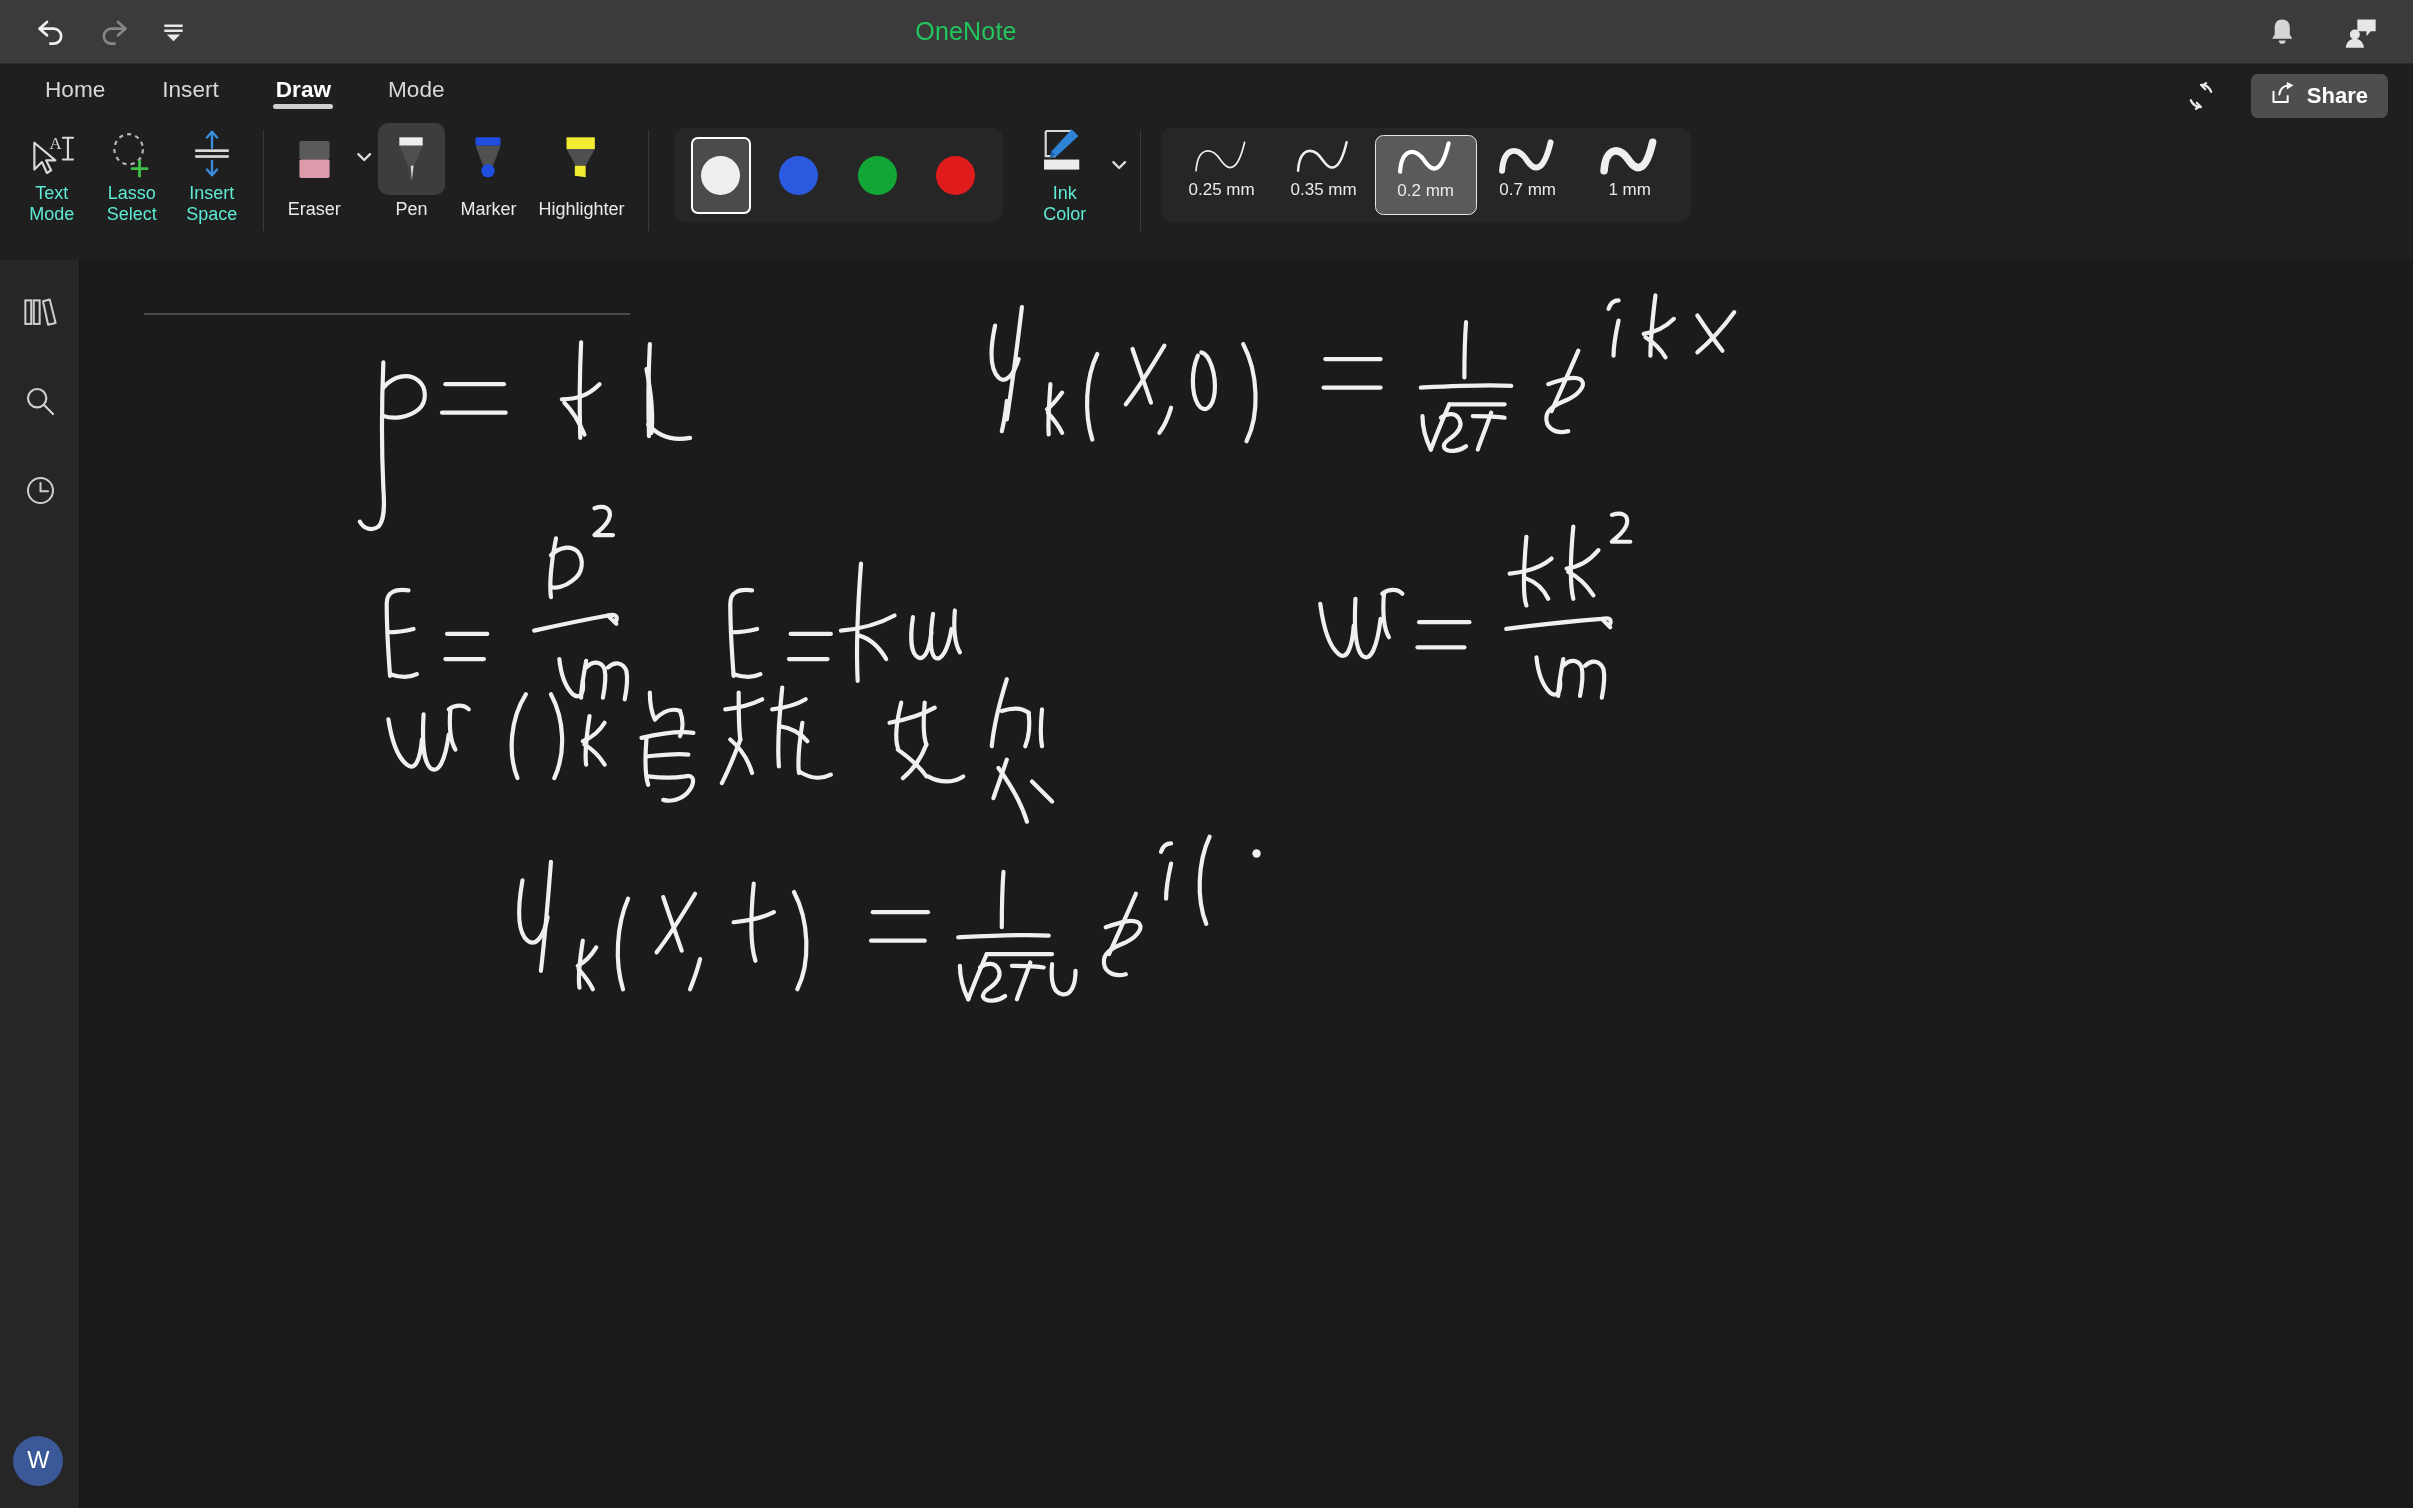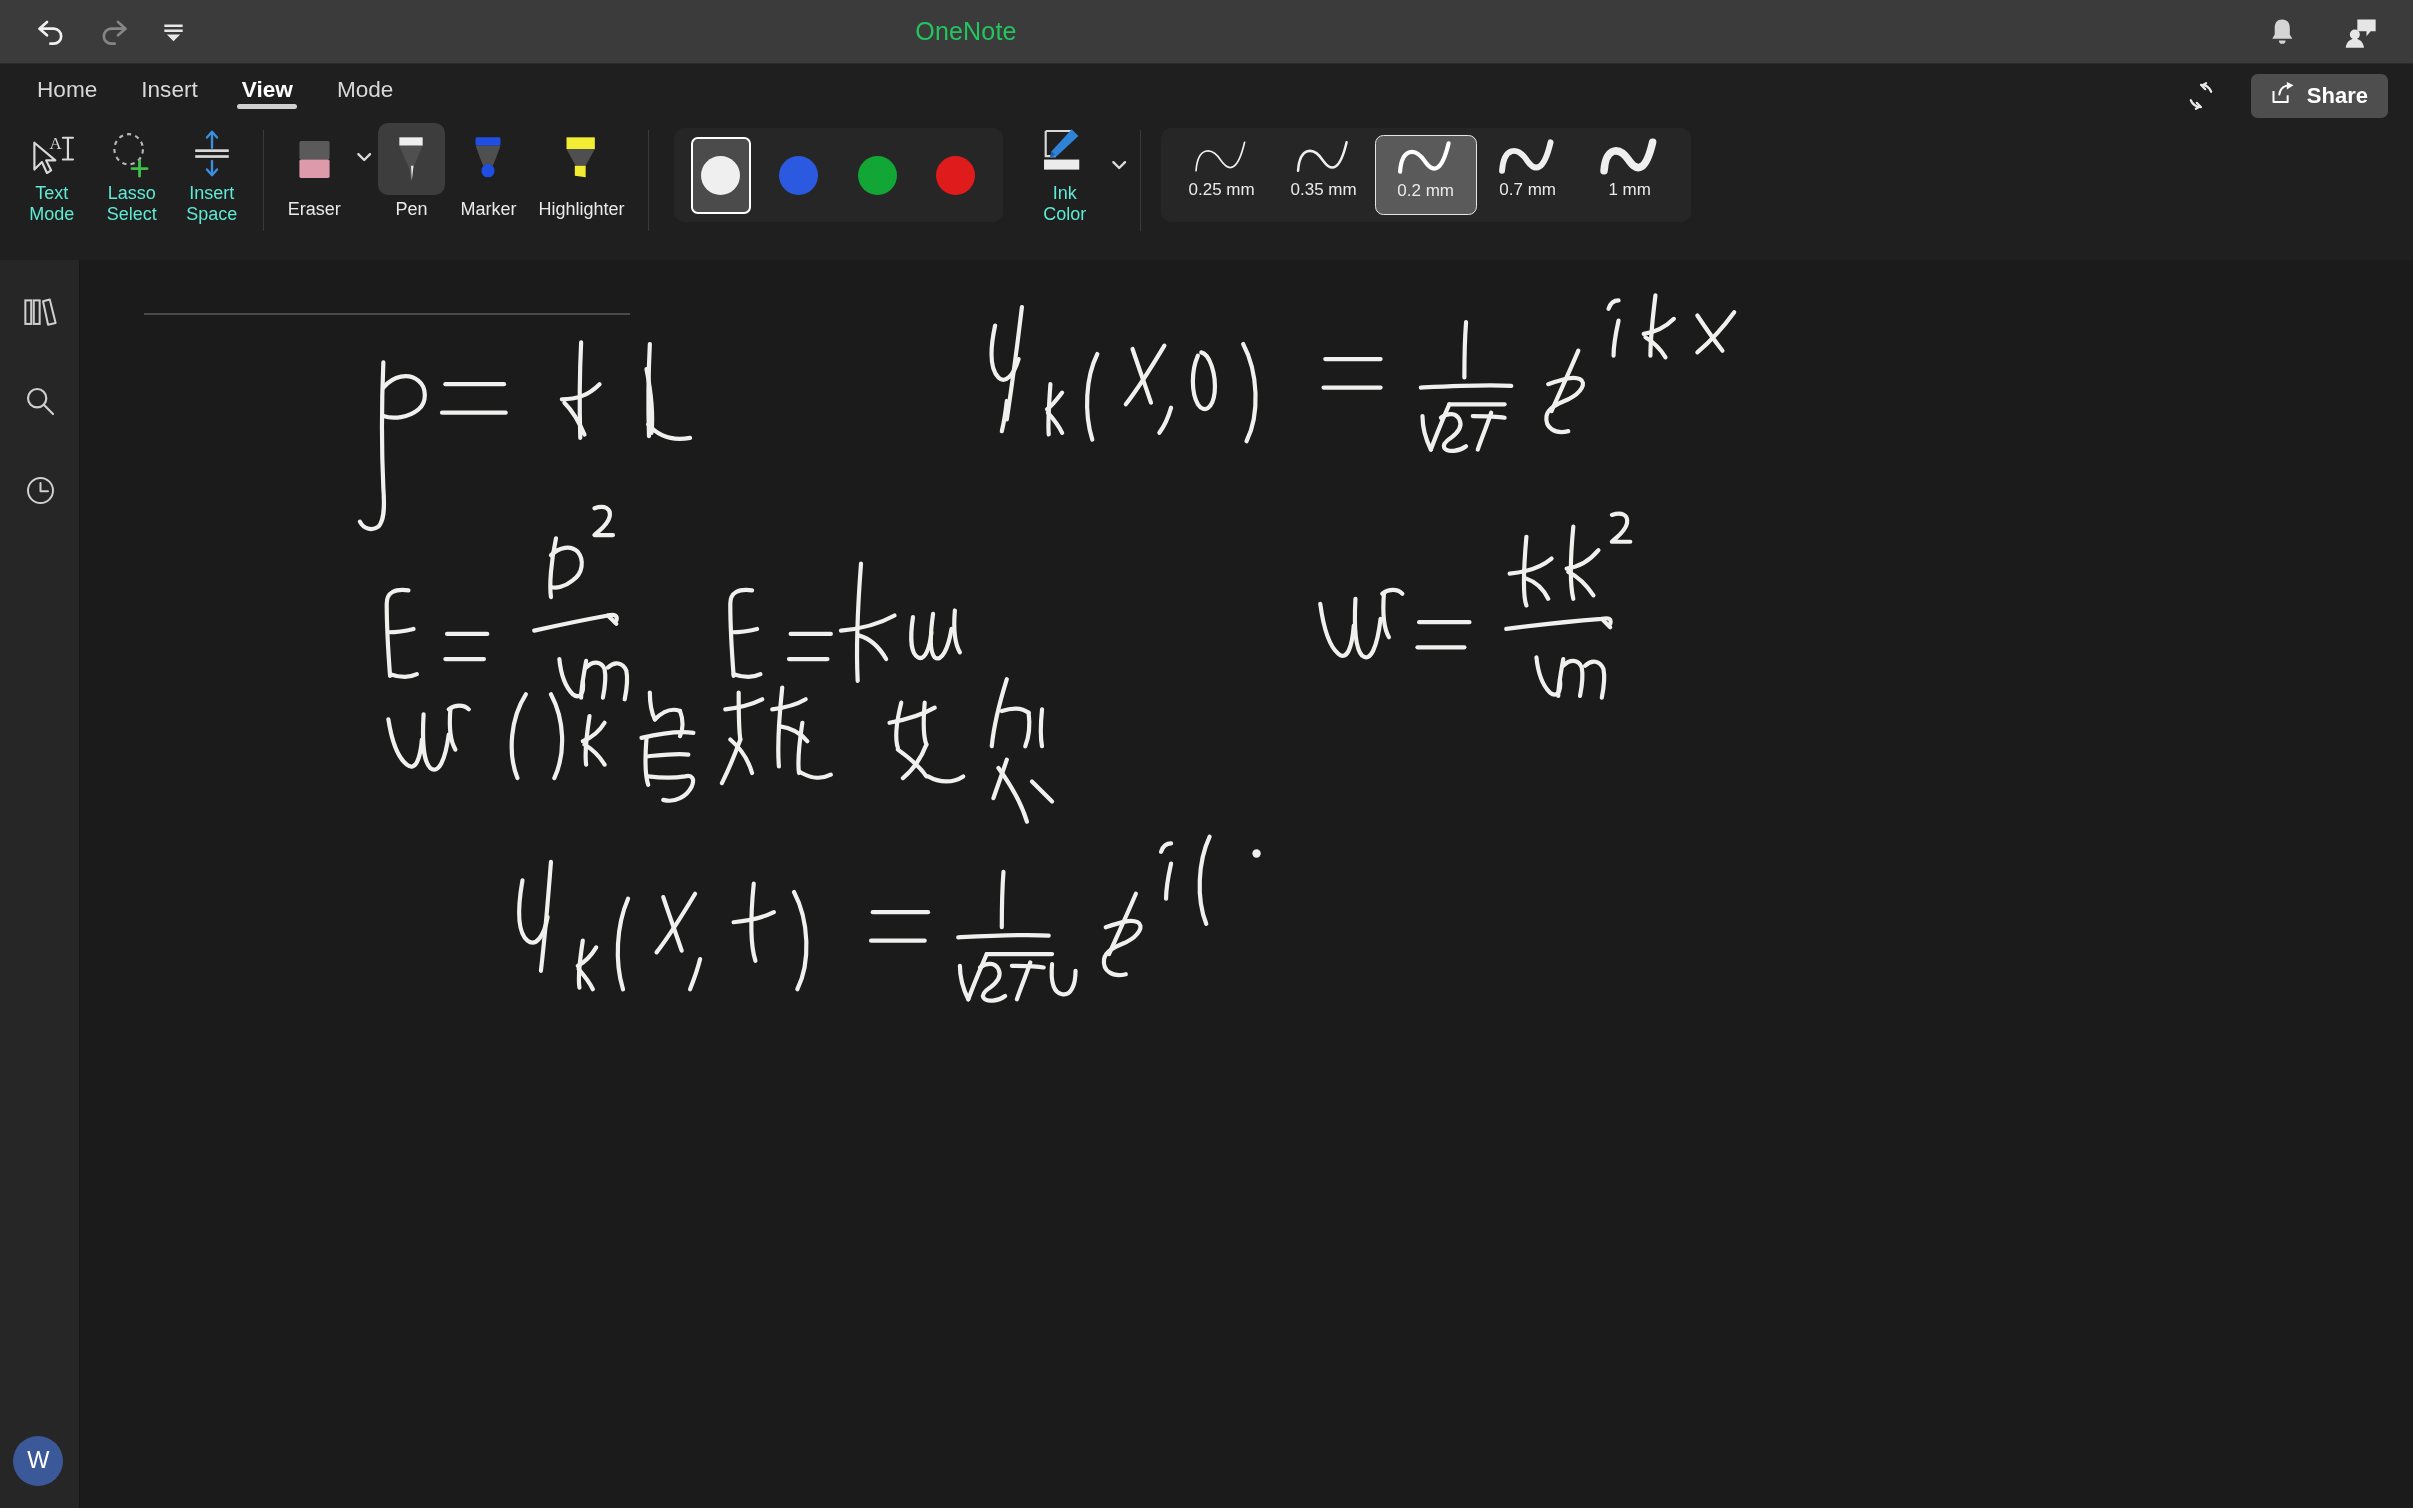--- a/index.html
+++ b/index.html
@@ -29,22 +29,22 @@
     position: absolute; right: 32px; top: 0; height: 64px;
     display: flex; align-items: center; gap: 40px;
   }
 
   
   .ribbon {
     position: absolute; top: 64px; left: 0; width: 2413px; height: 196px;
     background: #1f1f1f;
   }
   .tabs {
-    position: absolute; top: 0; left: 0; height: 52px;
-    display: flex; align-items: center; gap: 0px; padding-left: 15px;
+    position: absolute; top: 0; left: 8px; height: 52px;
+    display: flex; align-items: center; gap: 13px; padding-left: 15px;
   }
   .tab {
     position: relative; padding: 0 22px; height: 52px;
     display: flex; align-items: center; justify-content: center;
     font-size: 22.6px; color: #d8d8d8; cursor: pointer;
   }
   .tab.active { color: #ffffff; font-weight: bold; }
   .tab.active::after {
     content: ""; position: absolute; bottom: 6.7px; left: 50%;
     transform: translateX(-50%);
@@ -200,21 +200,21 @@
       </svg>
     </div>
   </div>
 </div>
 
 <div class="ribbon">
 
   <div class="tabs">
     <div class="tab">Home</div>
     <div class="tab">Insert</div>
-    <div class="tab active">View</div>
+    <div class="tab active">Draw</div>
     <div class="tab">Mode</div>
   </div>
 
   <div class="ribbon-right">
     <div class="sync-btn">
       <svg width="34" height="34" viewBox="0 0 40 40">
         <path d="M20 7 a13 13 0 0 1 12 8" stroke="#eaeaea" stroke-width="2.6" fill="none" stroke-linecap="round"></path>
         <path d="M20 33 a13 13 0 0 1 -12 -8" stroke="#eaeaea" stroke-width="2.6" fill="none" stroke-linecap="round"></path>
         <path d="M26 5 L21 8 L25 12" stroke="#eaeaea" stroke-width="2.6" fill="none" stroke-linecap="round" stroke-linejoin="round"></path>
         <path d="M14 35 L19 32 L15 28" stroke="#eaeaea" stroke-width="2.6" fill="none" stroke-linecap="round" stroke-linejoin="round"></path>

